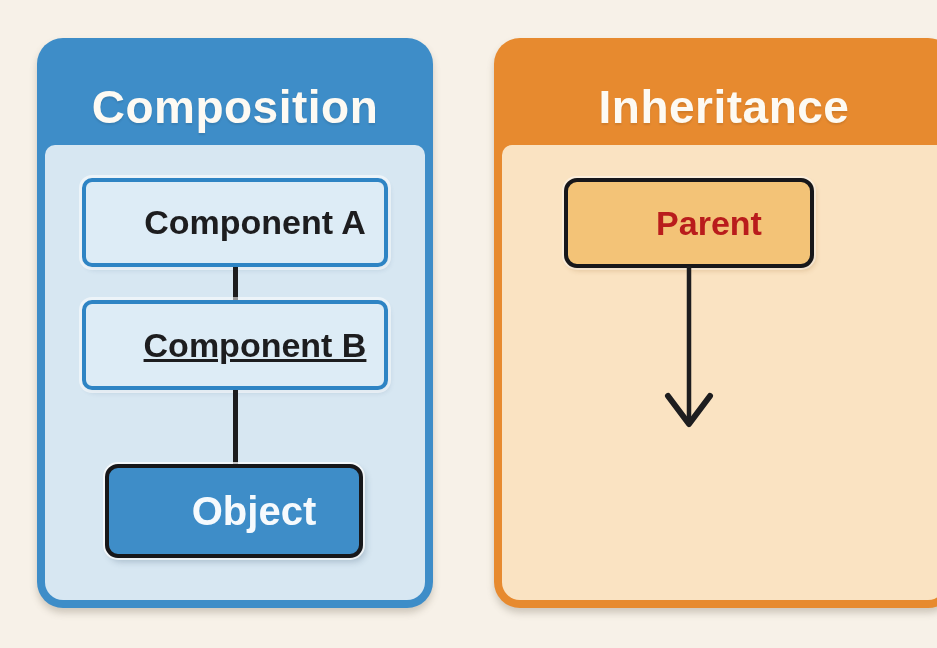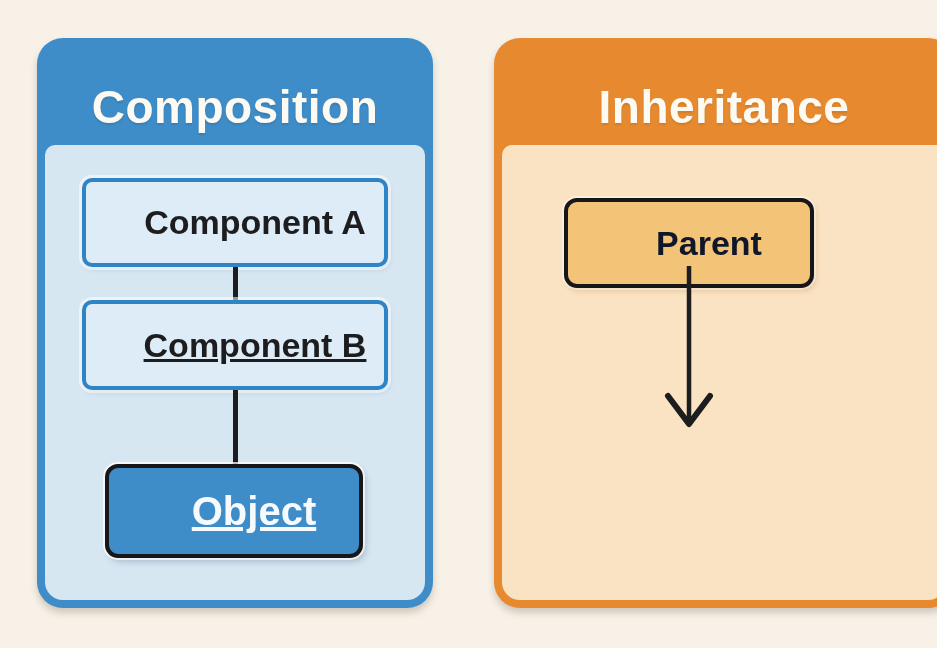--- a/index.html
+++ b/index.html
@@ -81,29 +81,28 @@
     border: 4px solid #17171a;
     border-radius: 13px;
     color: #f6fafd;
     font-size: 40px;
     box-shadow: 0 0 0 2px rgba(255,255,255,0.75), 3px 4px 6px rgba(45,70,100,0.25);
   }
   .node--tan {
     background: #f3c377;
     border: 4px solid #17171a;
     border-radius: 13px;
-    color: #0f172a;
+    color: #b91c1c;
     font-size: 34px;
     box-shadow: 0 0 0 2px rgba(255,255,255,0.45), 2px 3px 5px rgba(150,95,30,0.22);
-    margin-top: 20px;
   }
   
   .node--component-a { left: 37px; top: 33px;  width: 306px; height: 89px; }
   .node--component-b { left: 37px; top: 155px; width: 306px; height: 90px; text-decoration: underline; }
-  .node--object-pos  { left: 60px; top: 319px; width: 258px; height: 94px; text-decoration: underline; }
+  .node--object-pos  { left: 60px; top: 319px; width: 258px; height: 94px; }
   
   .node--parent { left: 62px; top: 33px;  width: 250px; height: 90px; }
   .node--child  { left: 62px; top: 287px; width: 250px; height: 88px; }
 
   
   .connector-v {
     position: absolute;
     width: 5px;
     background: #1d1d1f;
   }

